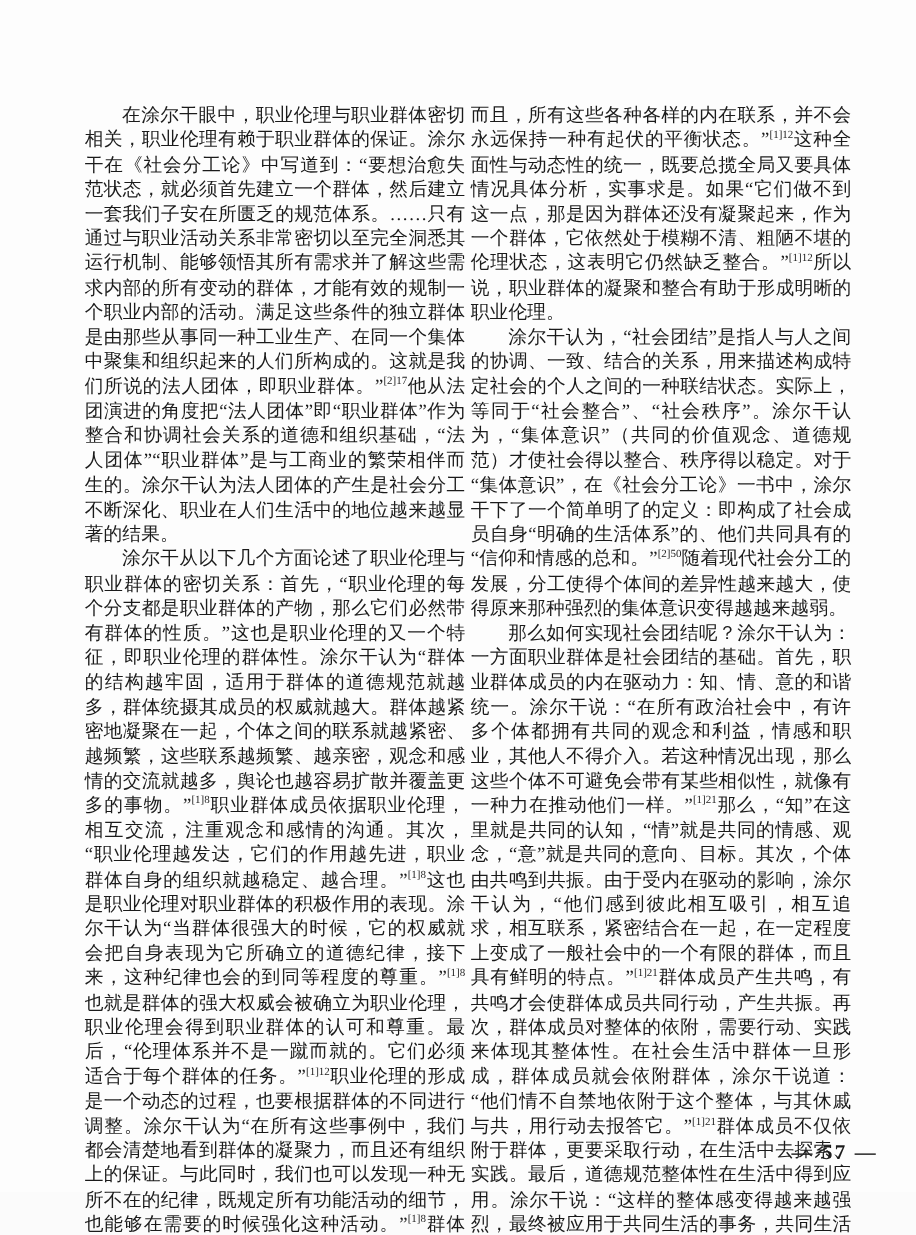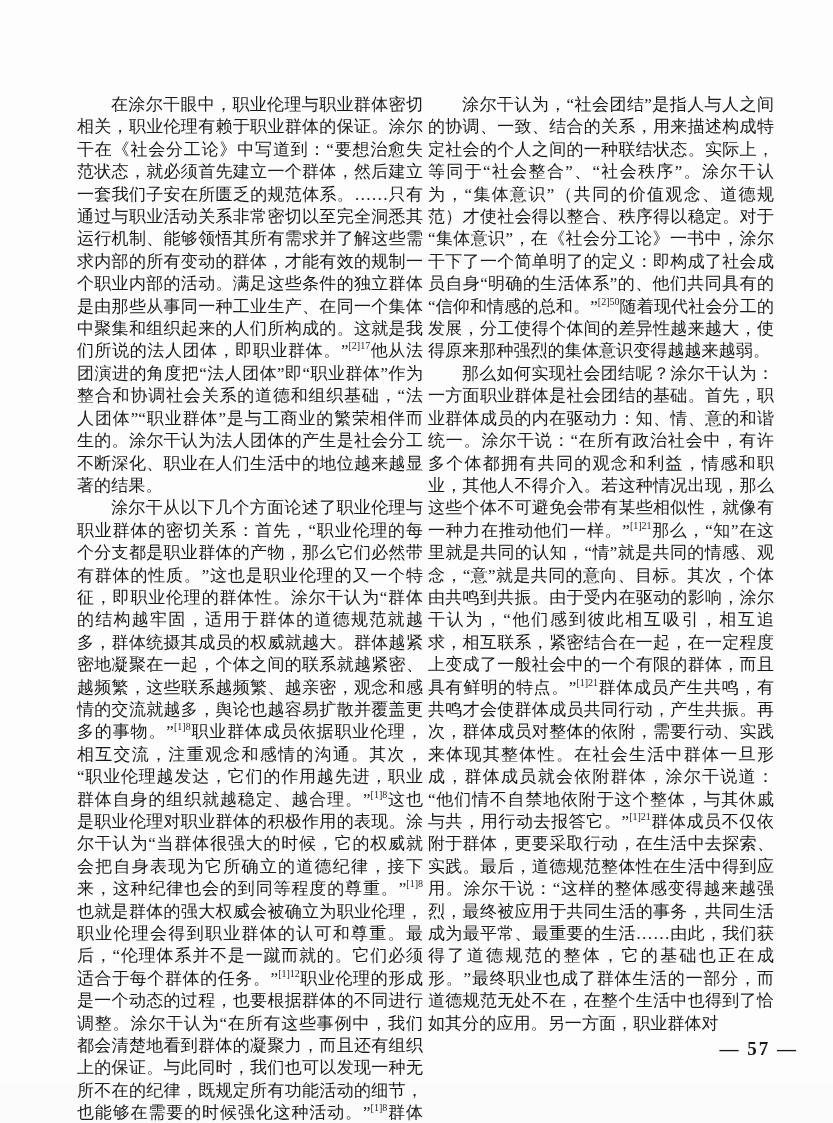--- a/index.html
+++ b/index.html
@@ -50,17 +50,18 @@
 </style>
 </head>
 <body>
 
 <div class="page">
   <div class="column column-left">
       <p class="indent">在涂尔干眼中，职业伦理与职业群体密切相关，职业伦理有赖于职业群体的保证。涂尔干在《社会分工论》中写道到：“要想治愈失范状态，就必须首先建立一个群体，然后建立一套我们子安在所匮乏的规范体系。……只有通过与职业活动关系非常密切以至完全洞悉其运行机制、能够领悟其所有需求并了解这些需求内部的所有变动的群体，才能有效的规制一个职业内部的活动。满足这些条件的独立群体是由那些从事同一种工业生产、在同一个集体中聚集和组织起来的人们所构成的。这就是我们所说的法人团体，即职业群体。”<sup class="cite">[2]17</sup>他从法团演进的角度把“法人团体”即“职业群体”作为整合和协调社会关系的道德和组织基础，“法人团体”“职业群体”是与工商业的繁荣相伴而生的。涂尔干认为法人团体的产生是社会分工不断深化、职业在人们生活中的地位越来越显著的结果。</p>
       <p class="indent">涂尔干从以下几个方面论述了职业伦理与职业群体的密切关系：首先，“职业伦理的每个分支都是职业群体的产物，那么它们必然带有群体的性质。”这也是职业伦理的又一个特征，即职业伦理的群体性。涂尔干认为“群体的结构越牢固，适用于群体的道德规范就越多，群体统摄其成员的权威就越大。群体越紧密地凝聚在一起，个体之间的联系就越紧密、越频繁，这些联系越频繁、越亲密，观念和感情的交流就越多，舆论也越容易扩散并覆盖更多的事物。”<sup class="cite">[1]8</sup>职业群体成员依据职业伦理，相互交流，注重观念和感情的沟通。其次，“职业伦理越发达，它们的作用越先进，职业群体自身的组织就越稳定、越合理。”<sup class="cite">[1]8</sup>这也是职业伦理对职业群体的积极作用的表现。涂尔干认为“当群体很强大的时候，它的权威就会把自身表现为它所确立的道德纪律，接下来，这种纪律也会的到同等程度的尊重。”<sup class="cite">[1]8</sup>也就是群体的强大权威会被确立为职业伦理，职业伦理会得到职业群体的认可和尊重。最后，“伦理体系并不是一蹴而就的。它们必须适合于每个群体的任务。”<sup class="cite">[1]12</sup>职业伦理的形成是一个动态的过程，也要根据群体的不同进行调整。涂尔干认为“在所有这些事例中，我们都会清楚地看到群体的凝聚力，而且还有组织上的保证。与此同时，我们也可以发现一种无所不在的纪律，既规定所有功能活动的细节，也能够在需要的时候强化这种活动。”<sup class="cite">[1]8</sup>群体内在的凝聚力、组织上的保证、无处不在的纪律成为群体得以稳定的要素。然而，“规范必须告诉每个工人他有什么样的权利和义务，它必须细致入微、面面俱到，而不能采用笼统的说法，它必须看到每日所发生的最普通的事情是什么。</p>
     </div>
   <div class="column column-right">
+      <p class="">而且，所有这些各种各样的内在联系，并不会永远保持一种有起伏的平衡状态。”<sup class="cite">[1]12</sup>这种全面性与动态性的统一，既要总揽全局又要具体情况具体分析，实事求是。如果“它们做不到这一点，那是因为群体还没有凝聚起来，作为一个群体，它依然处于模糊不清、粗陋不堪的伦理状态，这表明它仍然缺乏整合。”<sup class="cite">[1]12</sup>所以说，职业群体的凝聚和整合有助于形成明晰的职业伦理。</p>
       <p class="indent">涂尔干认为，“社会团结”是指人与人之间的协调、一致、结合的关系，用来描述构成特定社会的个人之间的一种联结状态。实际上，等同于“社会整合”、“社会秩序”。涂尔干认为，“集体意识”（共同的价值观念、道德规范）才使社会得以整合、秩序得以稳定。对于“集体意识”，在《社会分工论》一书中，涂尔干下了一个简单明了的定义：即构成了社会成员自身“明确的生活体系”的、他们共同具有的“信仰和情感的总和。”<sup class="cite">[2]50</sup>随着现代社会分工的发展，分工使得个体间的差异性越来越大，使得原来那种强烈的集体意识变得越越来越弱。</p>
       <p class="indent">那么如何实现社会团结呢？涂尔干认为：一方面职业群体是社会团结的基础。首先，职业群体成员的内在驱动力：知、情、意的和谐统一。涂尔干说：“在所有政治社会中，有许多个体都拥有共同的观念和利益，情感和职业，其他人不得介入。若这种情况出现，那么这些个体不可避免会带有某些相似性，就像有一种力在推动他们一样。”<sup class="cite">[1]21</sup>那么，“知”在这里就是共同的认知，“情”就是共同的情感、观念，“意”就是共同的意向、目标。其次，个体由共鸣到共振。由于受内在驱动的影响，涂尔干认为，“他们感到彼此相互吸引，相互追求，相互联系，紧密结合在一起，在一定程度上变成了一般社会中的一个有限的群体，而且具有鲜明的特点。”<sup class="cite">[1]21</sup>群体成员产生共鸣，有共鸣才会使群体成员共同行动，产生共振。再次，群体成员对整体的依附，需要行动、实践来体现其整体性。在社会生活中群体一旦形成，群体成员就会依附群体，涂尔干说道：“他们情不自禁地依附于这个整体，与其休戚与共，用行动去报答它。”<sup class="cite">[1]21</sup>群体成员不仅依附于群体，更要采取行动，在生活中去探索、实践。最后，道德规范整体性在生活中得到应用。涂尔干说：“这样的整体感变得越来越强烈，最终被应用于共同生活的事务，共同生活成为最平常、最重要的生活……由此，我们获得了道德规范的整体，它的基础也正在成形。”最终职业也成了群体生活的一部分，而道德规范无处不在，在整个生活中也得到了恰如其分的应用。另一方面，职业群体对</p>
     </div>
   <div class="page-number">— 57 —</div>
 </div>
 
 </body></html>

